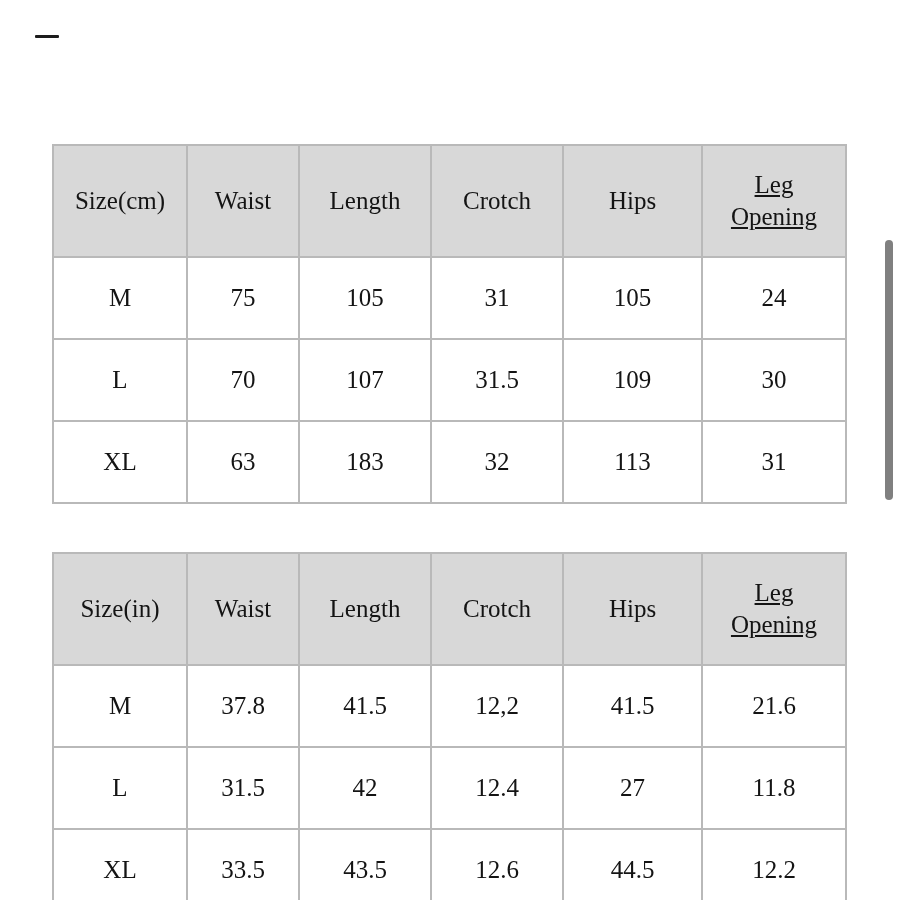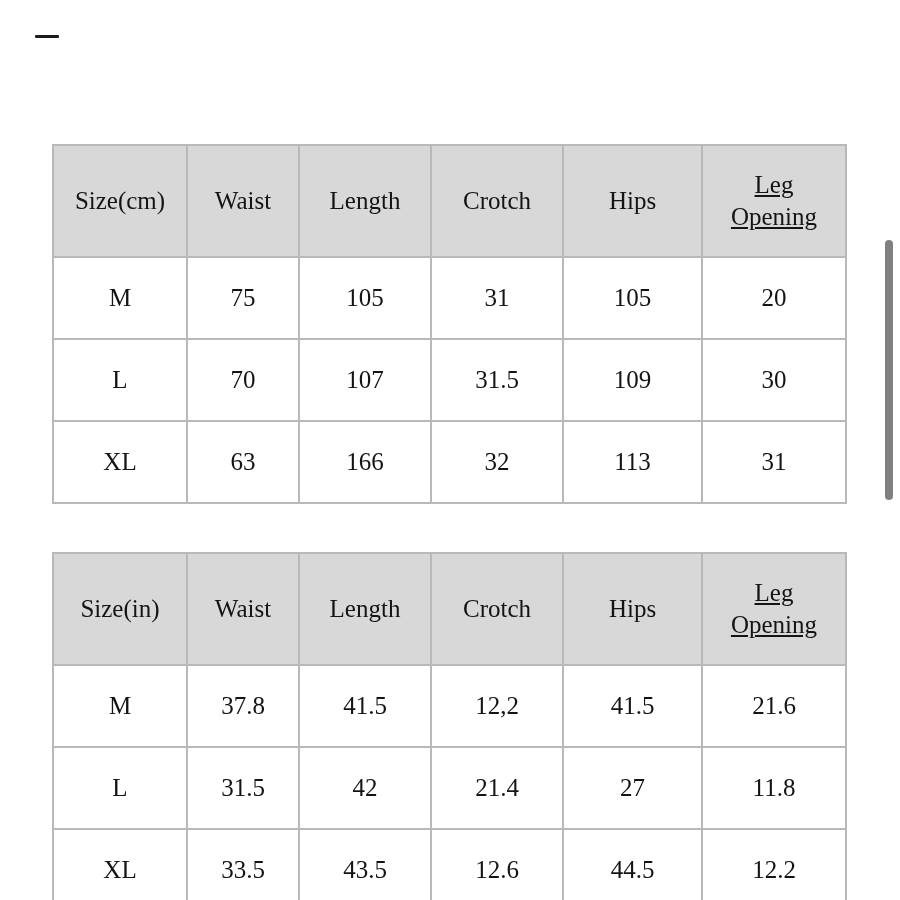--- a/index.html
+++ b/index.html
@@ -151,34 +151,34 @@
         </th>
       </tr>
     </thead>
     <tbody>
       <tr>
         <td>M</td>
         <td>75</td>
         <td>105</td>
         <td>31</td>
         <td>105</td>
-        <td>20</td>
+        <td>24</td>
       </tr>
       <tr>
         <td>L</td>
         <td>70</td>
         <td>107</td>
         <td>31.5</td>
         <td>109</td>
         <td>30</td>
       </tr>
       <tr>
         <td>XL</td>
         <td>63</td>
-        <td>166</td>
+        <td>183</td>
         <td>32</td>
         <td>113</td>
         <td>31</td>
       </tr>
     </tbody>
   </table>
 </div>
 
 <div class="table-wrap" id="table-in-wrap">
   <table class="size-table">
@@ -209,21 +209,21 @@
         <td>37.8</td>
         <td>41.5</td>
         <td>12,2</td>
         <td>41.5</td>
         <td>21.6</td>
       </tr>
       <tr>
         <td>L</td>
         <td>31.5</td>
         <td>42</td>
-        <td>21.4</td>
+        <td>12.4</td>
         <td>27</td>
         <td>11.8</td>
       </tr>
       <tr>
         <td>XL</td>
         <td>33.5</td>
         <td>43.5</td>
         <td>12.6</td>
         <td>44.5</td>
         <td>12.2</td>

